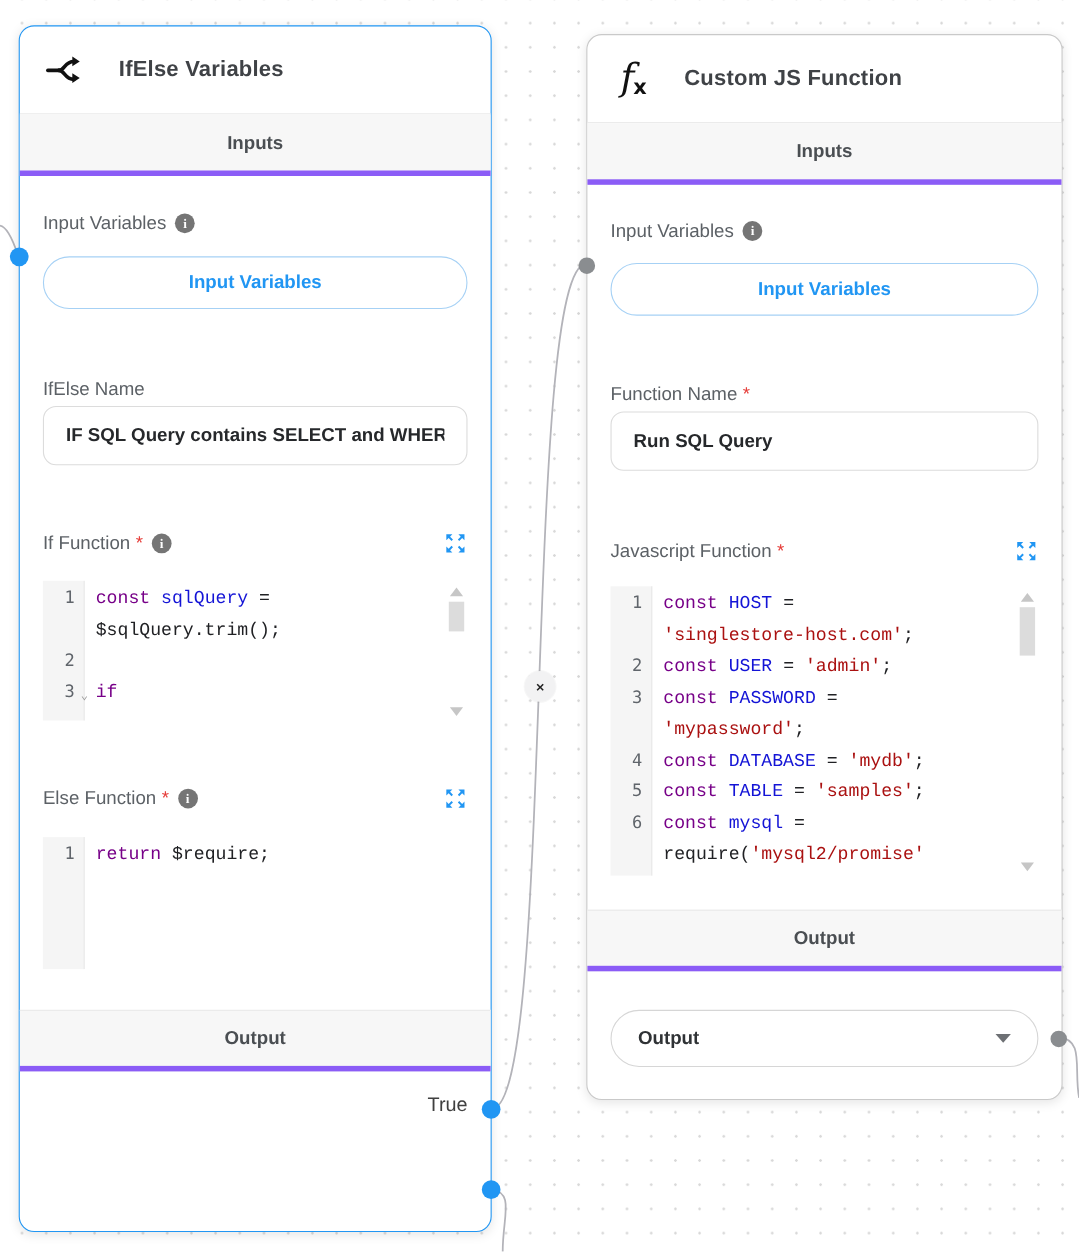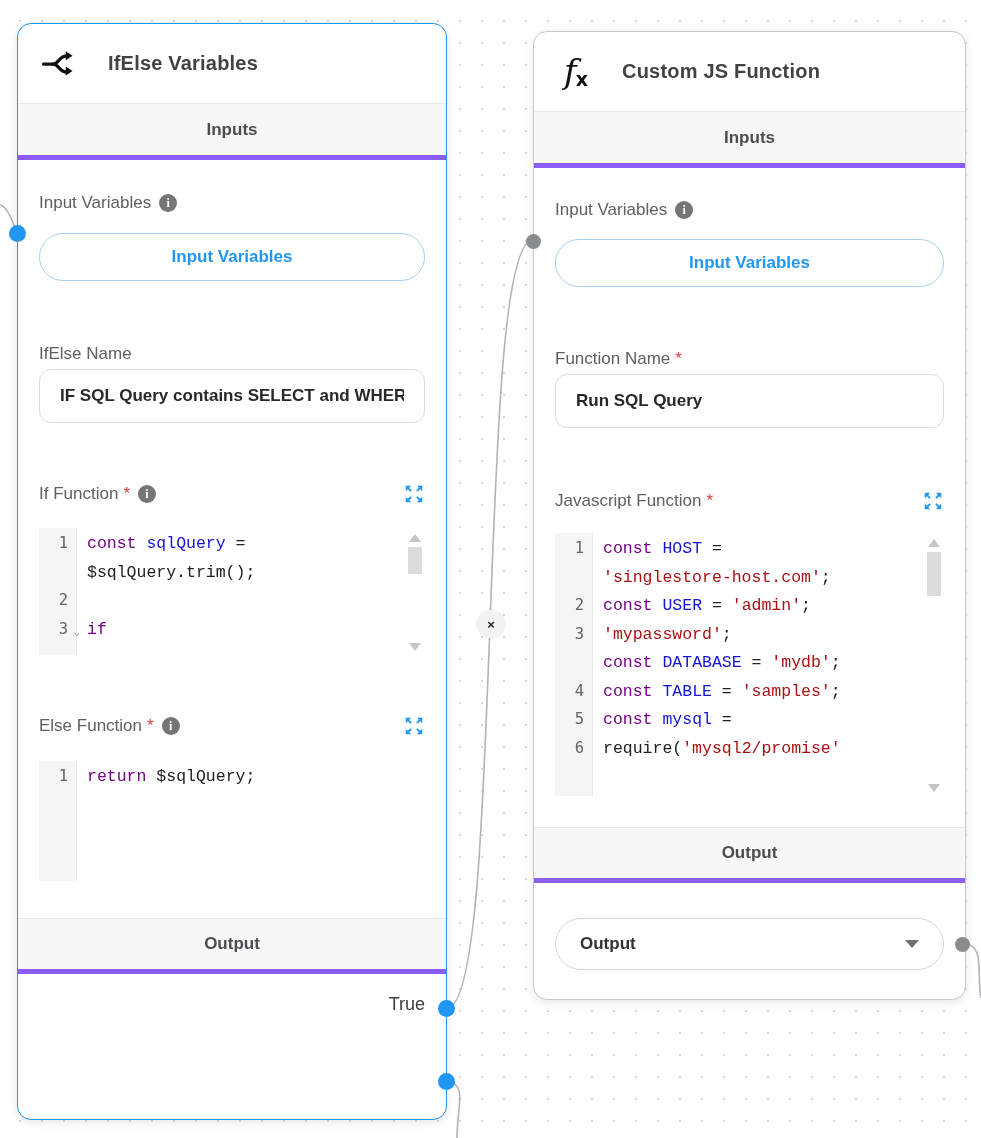--- a/index.html
+++ b/index.html
@@ -169,21 +169,21 @@
           <svg viewBox="0 0 24 24" width="22" height="22">
               <path d="M15 3l2.3 2.3-2.89 2.87 1.42 1.42L18.7 6.7 21 9V3h-6zM3 9l2.3-2.3 2.87 2.89 1.42-1.42L6.7 5.3 9 3H3v6zm6 12l-2.3-2.3 2.89-2.87-1.42-1.42L5.3 17.3 3 15v6h6zm12-6l-2.3 2.3-2.87-2.89-1.42 1.42 2.89 2.87L15 21h6v-6z"></path>
             </svg>
         </span>
       </div>
       <div class="editor" style="margin-top:24px; height:120px;">
         <div class="gutter">
             <div class="gut-cell"><span>1</span></div>
           </div>
         <div class="code-col">
-            <div class="code-row"><span class="tk-kw">return</span><span class="tk-pl"> $sqlQuery;</span></div>
+            <div class="code-row"><span class="tk-kw">return</span><span class="tk-pl"> $require;</span></div>
           </div>
       </div>
     </div>
 
     <div class="section-bar output-bar" style="margin-top:37px;">Output</div>
 
     <div class="out-row" style="margin-top:17px; height:26px;">
       <span>True</span>
     </div>
 
@@ -235,20 +235,21 @@
             <div class="gut-cell"><span></span></div>
             <div class="gut-cell"><span>4</span></div>
             <div class="gut-cell"><span>5</span></div>
             <div class="gut-cell"><span>6</span></div>
             <div class="gut-cell"><span></span></div>
           </div>
         <div class="code-col">
             <div class="code-row"><span class="tk-kw">const</span><span class="tk-pl"> </span><span class="tk-def">HOST</span><span class="tk-pl"> =</span></div>
             <div class="code-row"><span class="tk-str">'singlestore-host.com'</span><span class="tk-pl">;</span></div>
             <div class="code-row"><span class="tk-kw">const</span><span class="tk-pl"> </span><span class="tk-def">USER</span><span class="tk-pl"> = </span><span class="tk-str">'admin'</span><span class="tk-pl">;</span></div>
+            <div class="code-row"><span class="tk-kw">const</span><span class="tk-pl"> </span><span class="tk-def">PASSWORD</span><span class="tk-pl"> =</span></div>
             <div class="code-row"><span class="tk-str">'mypassword'</span><span class="tk-pl">;</span></div>
             <div class="code-row"><span class="tk-kw">const</span><span class="tk-pl"> </span><span class="tk-def">DATABASE</span><span class="tk-pl"> = </span><span class="tk-str">'mydb'</span><span class="tk-pl">;</span></div>
             <div class="code-row"><span class="tk-kw">const</span><span class="tk-pl"> </span><span class="tk-def">TABLE</span><span class="tk-pl"> = </span><span class="tk-str">'samples'</span><span class="tk-pl">;</span></div>
             <div class="code-row"><span class="tk-kw">const</span><span class="tk-pl"> </span><span class="tk-def">mysql</span><span class="tk-pl"> =</span></div>
             <div class="code-row"><span class="tk-pl">require(</span><span class="tk-str">'mysql2/promise'</span></div>
           </div>
         <div class="sb">
           <div class="tri-up"></div>
           <div class="thumb tall"></div>
           <div class="tri-down"></div>

